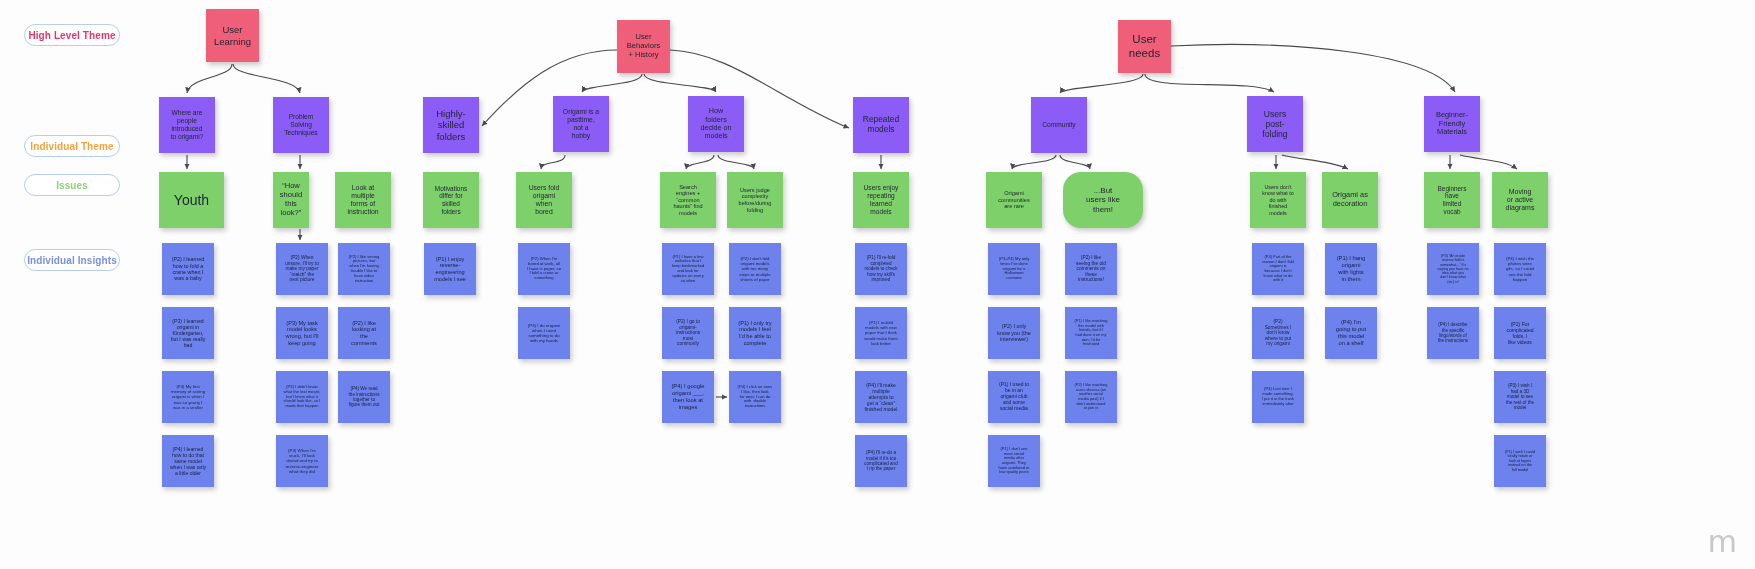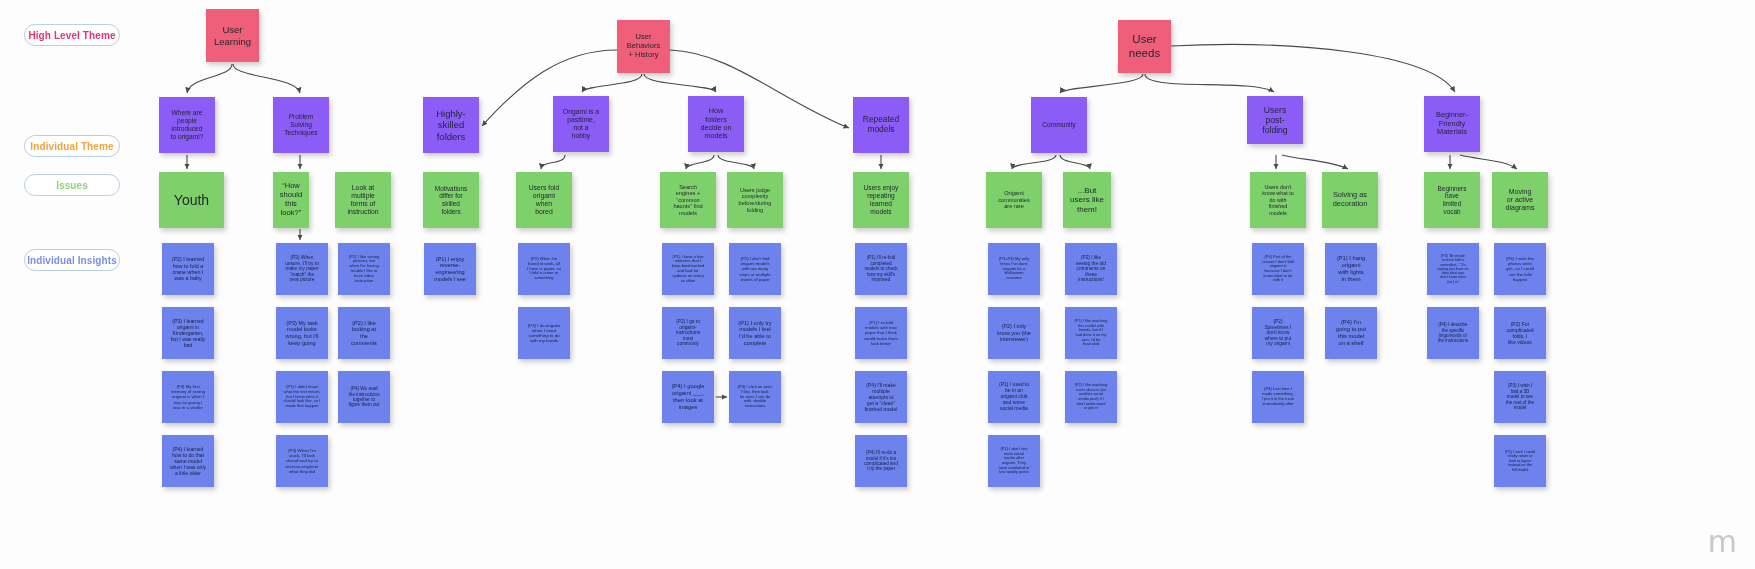--- a/index.html
+++ b/index.html
@@ -141,21 +141,21 @@
 pasttime,
 not a
 hobby</div>
       <div class="note orange" style="left: 688px; top: 96px; width: 56px; height: 56px; font-size: 7.2px;">How
 folders
 decide on
 models</div>
       <div class="note orange" style="left: 853px; top: 97px; width: 56px; height: 56px; font-size: 8.4px;">Repeated
 models</div>
       <div class="note orange" style="left: 1031px; top: 97px; width: 56px; height: 56px; font-size: 6.6px;">Community</div>
-      <div class="note orange" style="left: 1247px; top: 96px; width: 56px; height: 48px; font-size: 8.6px;">Users
+      <div class="note orange" style="left: 1247px; top: 96px; width: 56px; height: 56px; font-size: 8.6px;">Users
 post-
 folding</div>
       <div class="note orange" style="left: 1424px; top: 96px; width: 56px; height: 56px; font-size: 7.4px;">Beginner-
 Friendly
 Materials</div>
       <div class="note green" style="left: 159px; top: 172px; width: 65px; height: 56px; font-size: 14px;">Youth</div>
       <div class="note green" style="left: 273px; top: 172px; width: 36px; height: 56px; font-size: 7.6px;">“How
 should
 this look?”</div>
       <div class="note green" style="left: 335px; top: 172px; width: 56px; height: 56px; font-size: 6.8px;">Look at
@@ -179,29 +179,29 @@
 complexity
 before/during
 folding</div>
       <div class="note green" style="left: 853px; top: 172px; width: 56px; height: 56px; font-size: 6.6px;">Users enjoy
 repeating
 learned
 models</div>
       <div class="note green" style="left: 986px; top: 172px; width: 56px; height: 56px; font-size: 5.6px;">Origami
 communities
 are rare</div>
-      <div class="note green" style="left: 1063px; top: 172px; width: 48px; height: 56px; font-size: 8px;">...But
+      <div class="note green" style="left: 1063px; top: 172px; width: 80px; height: 56px; font-size: 8px; border-radius: 18px;">...But
 users like
 them!</div>
       <div class="note green" style="left: 1250px; top: 172px; width: 56px; height: 56px; font-size: 5.4px;">Users don't
 know what to
 do with
 finished
 models</div>
-      <div class="note green" style="left: 1322px; top: 172px; width: 56px; height: 56px; font-size: 7.4px;">Solving as
+      <div class="note green" style="left: 1322px; top: 172px; width: 56px; height: 56px; font-size: 7.4px;">Origami as
 decoration</div>
       <div class="note green" style="left: 1424px; top: 172px; width: 56px; height: 56px; font-size: 6.4px;">Beginners
 have
 limited
 vocab</div>
       <div class="note green" style="left: 1492px; top: 172px; width: 56px; height: 56px; font-size: 7px;">Moving
 or active
 diagrams</div>
       <div class="note blue" style="left: 162px; top: 243px; width: 52px; height: 52px; font-size: 5.4px;">(P2) I learned
 how to fold a

